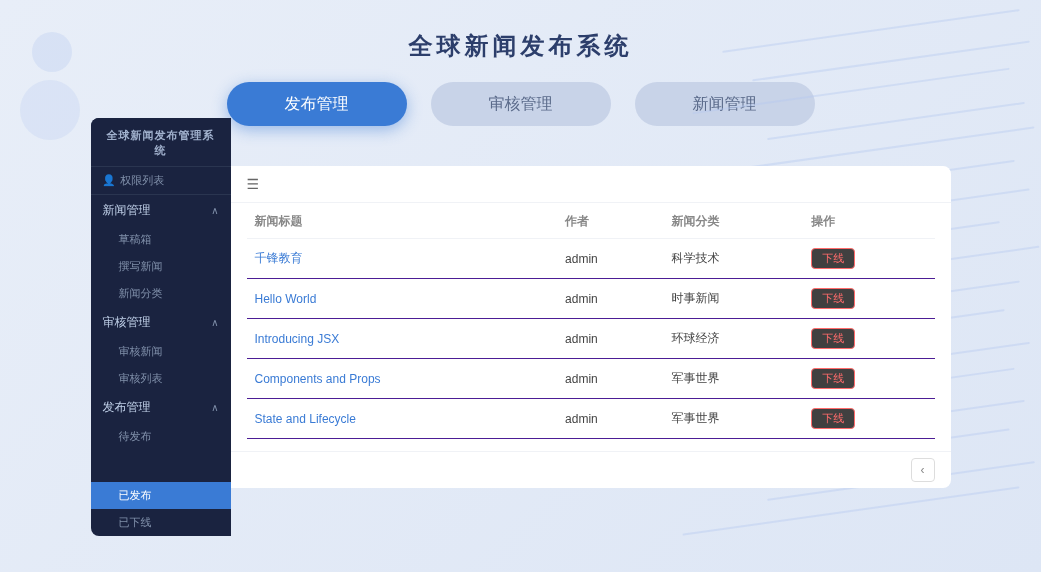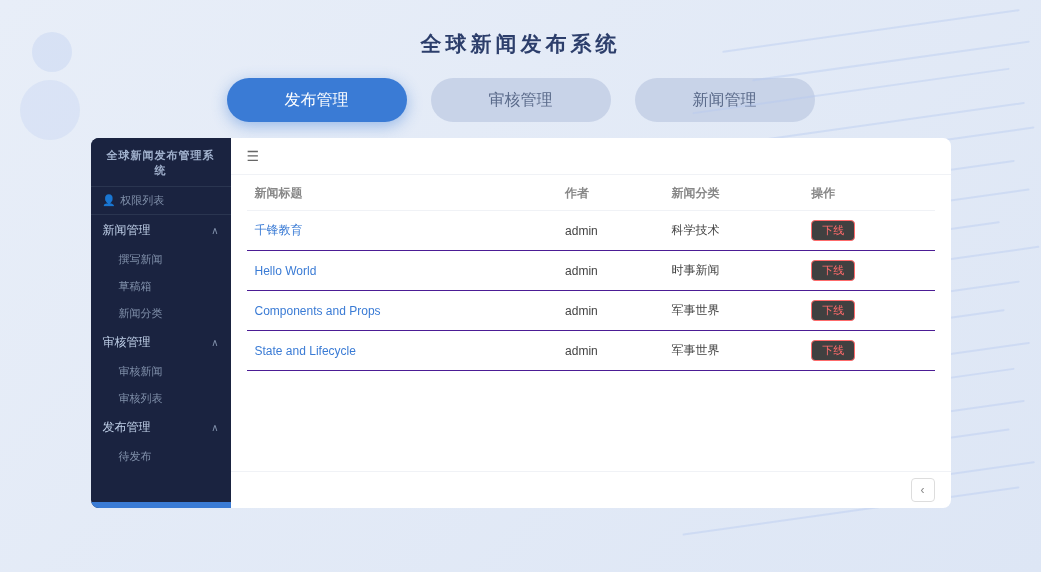--- a/index.html
+++ b/index.html
@@ -35,21 +35,21 @@
     }
     .bg-line {
       position: absolute;
       height: 2px;
       background: rgba(180, 200, 240, 0.4);
       border-radius: 2px;
     }
 
     
     .page-title {
-      font-size: 21px;
+      font-size: 24px;
       font-weight: 600;
       color: #2c3e6b;
       margin-top: 30px;
       letter-spacing: 4px;
     }
 
     
     .tabs-row {
       display: flex;
       gap: 24px;
@@ -75,20 +75,21 @@
       color: #5a6a8a;
     }
 
     
     .main-area {
       display: flex;
       width: 860px;
       margin-top: 16px;
       position: relative;
       height: 370px;
+      align-items: center;
     }
 
     
     .sidebar {
       width: 140px;
       background: #1a2340;
       border-radius: 8px 0 0 8px;
       color: #fff;
       flex-shrink: 0;
       overflow: hidden;
@@ -287,22 +288,22 @@
       <div class="sidebar-user">
         <span>👤</span>
         <span>权限列表</span>
       </div>
 
       <div class="sidebar-section">
         <div class="sidebar-section-header">
           <span>新闻管理</span>
           <span class="chevron">∧</span>
         </div>
+        <div class="sidebar-item">草稿箱</div>
         <div class="sidebar-item">撰写新闻</div>
-        <div class="sidebar-item">草稿箱</div>
         <div class="sidebar-item">新闻分类</div>
       </div>
 
       <div class="sidebar-section">
         <div class="sidebar-section-header">
           <span>审核管理</span>
           <span class="chevron">∧</span>
         </div>
         <div class="sidebar-item">审核新闻</div>
         <div class="sidebar-item">审核列表</div>
@@ -341,20 +342,26 @@
                 <td>科学技术</td>
                 <td><button class="offline-btn">下线</button></td>
               </tr>
               <tr>
                 <td class="link-cell">Hello World</td>
                 <td>admin</td>
                 <td>时事新闻</td>
                 <td><button class="offline-btn">下线</button></td>
               </tr>
               <tr>
+                <td class="link-cell">Introducing JSX</td>
+                <td>admin</td>
+                <td>环球经济</td>
+                <td><button class="offline-btn">下线</button></td>
+              </tr>
+              <tr>
                 <td class="link-cell">Components and Props</td>
                 <td>admin</td>
                 <td>军事世界</td>
                 <td><button class="offline-btn">下线</button></td>
               </tr>
               <tr>
                 <td class="link-cell">State and Lifecycle</td>
                 <td>admin</td>
                 <td>军事世界</td>
                 <td><button class="offline-btn">下线</button></td>

